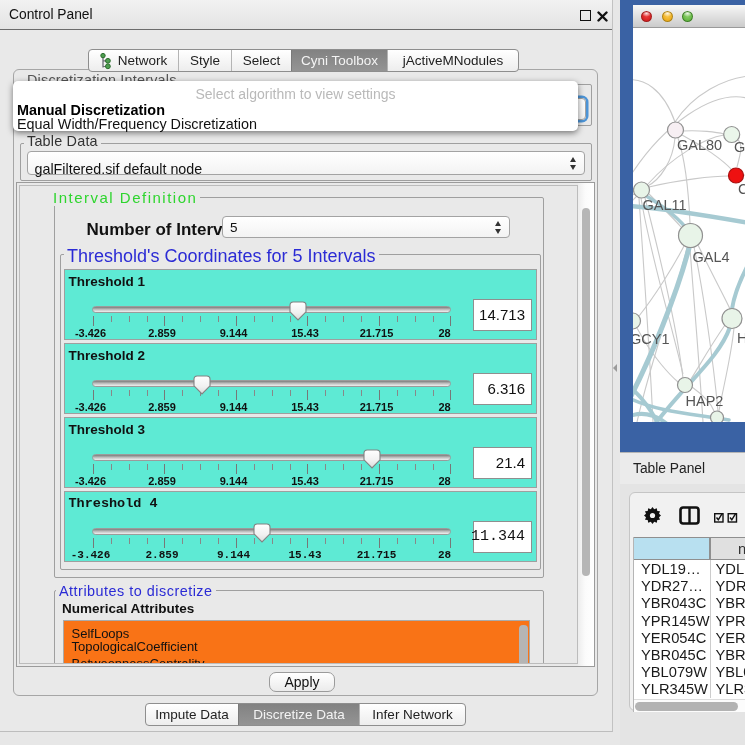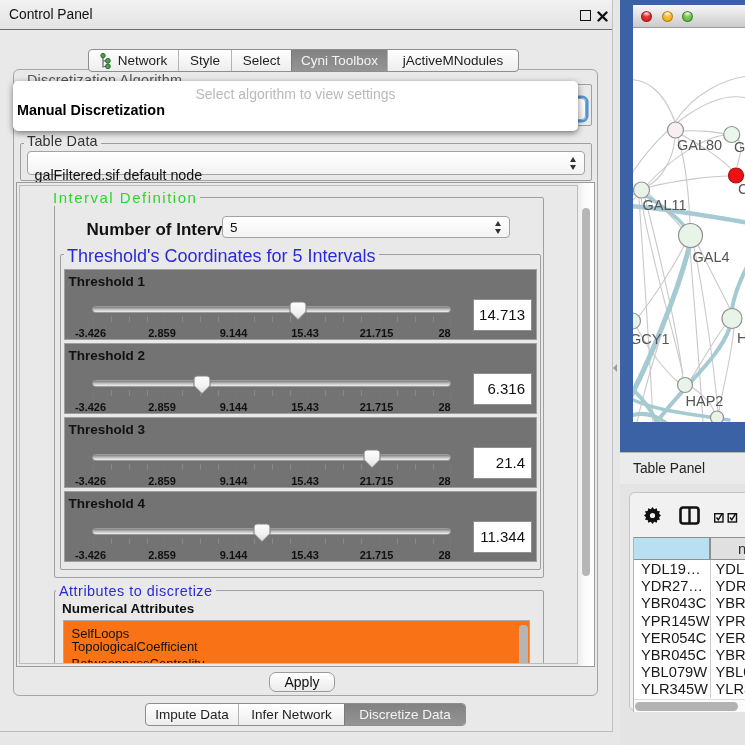--- a/index.html
+++ b/index.html
@@ -24,21 +24,21 @@
 .spin:before{top:0;border-bottom:5px solid #333;}
 .spin:after{bottom:0;border-top:5px solid #333;}
 #popup{position:absolute;left:13px;top:81px;width:565px;height:49.5px;background:#fff;border-radius:5px;box-shadow:0 2px 6px rgba(0,0,0,0.5);z-index:30;}
 #popup .hint{position:absolute;left:0;width:100%;top:4.5px;text-align:center;color:#b9b9b9;font-size:14px;}
 #popup .it1{position:absolute;left:4px;top:20.5px;font-weight:bold;color:#000;font-size:14.4px;}
 #popup .it2{position:absolute;left:4px;top:35px;color:#111;font-size:14.4px;}
 #scrollarea{position:absolute;left:16px;top:182px;width:579px;height:485px;border:1px solid #9b9b9b;background:#e9e9e9;}
 #viewport{position:absolute;left:2px;top:2px;width:559px;height:479px;border:1px solid #bcbcbc;background:#e9e9e9;overflow:hidden;}
 #vscroll{position:absolute;left:561px;top:0px;width:16px;height:483px;background:linear-gradient(90deg,#ededed,#fbfbfb 45%,#ffffff);}
 #vscroll .thumb{position:absolute;left:4px;top:25px;width:8px;height:368px;background:#b6b6b6;border-radius:5px;}
-.tbox{position:absolute;left:44px;width:473px;height:71px;border:1px solid #9f9f9f;background:#737373;}
+.tbox{position:absolute;left:44px;width:473px;height:71px;border:1px solid #9f9f9f;background:#5eead4;}
 .tbox .name{position:absolute;left:3.5px;top:4px;font-weight:bold;font-size:13.5px;color:#111;}
 .track{position:absolute;left:26.5px;top:36.5px;width:359px;height:7px;border-radius:3.5px;background:linear-gradient(#7d7d7d,#c6c6c6 55%,#efefef);border:1px solid #9b9b9b;}
 .ticks{position:absolute;left:27.5px;top:46.5px;width:359px;height:6px;background:repeating-linear-gradient(90deg,#888 0px,#888 1px,transparent 1px,transparent 17.875px);}
 .majticks{position:absolute;left:27.5px;top:46.5px;width:359px;height:10px;}
 .majticks i{position:absolute;top:0;width:1px;height:10px;background:#777;}
 .slabels{position:absolute;left:0px;top:57px;width:100%;font-size:11px;font-weight:bold;color:#111;}
 .slabels i{position:absolute;font-style:normal;transform:translateX(-50%);white-space:nowrap;}
 .thumbsl{position:absolute;top:31px;}
 .valbox{position:absolute;left:408px;top:29px;width:59px;height:32px;background:#fff;border:1px solid #8f8f8f;font-size:15px;color:#111;display:flex;align-items:center;justify-content:flex-end;padding-right:6px;}
 #attrlist{position:absolute;left:43px;top:434px;width:467px;height:48px;background:#f97316;border:1px solid #aaa;}
@@ -63,33 +63,34 @@
         <span class="t">Control Panel</span>
       <span style="position:absolute;left:580px;top:10px;width:11px;height:11px;border:1.5px solid #111;"></span>
       <svg style="position:absolute;left:597px;top:10.5px;" width="11" height="11" viewBox="0 0 11 11">
           <path d="M1.5,1.5 L9.5,9.5 M9.5,1.5 L1.5,9.5" stroke="#111" stroke-width="2.4" stroke-linecap="round"></path>
         </svg>
     </div>
 
     <div id="pane"></div>
 
     <div class="group" style="left:20px;top:84px;width:572px;height:42px;"></div>
-    <div class="glabel" style="left:24px;top:72px;color:#555;z-index:1;">Discretization Algorithm</div>
+    <div class="glabel" style="left:24px;top:72px;color:#555;z-index:1;">Discretization Intervals</div>
     <div class="combo" style="left:28px;top:98px;width:558px;height:22px;box-shadow:0 0 0 2.5px #4d94d6;"></div>
 
     <div class="group" style="left:20px;top:143px;width:572px;height:38px;"></div>
     <div class="glabel" style="left:24px;top:133px;color:#333;">Table Data</div>
     <div class="combo" style="left:26.5px;top:151px;width:558px;height:24px;font-size:14.3px;">
-        <span class="tx" style="top:15px;">galFiltered.sif default node</span>
+        <span class="tx" style="top:9px;">galFiltered.sif default node</span>
         <span class="spin"></span>
       </div>
 
     <div id="popup">
       <div class="hint">Select algorithm to view settings</div>
       <div class="it1">Manual Discretization</div>
+      <div class="it2">Equal Width/Frequency Discretization</div>
     </div>
 
     <div id="scrollarea">
       <div id="viewport">
         <div class="group" style="left:33.5px;top:11px;width:490px;height:381px;"></div>
         <div class="glabel" style="left:30px;top:3px;color:#2ed52e;font-size:15px;letter-spacing:1.5px;">Interval Definition</div>
         <div style="position:absolute;left:66.5px;top:34px;font-weight:bold;font-size:17px;color:#111;">Number of Intervals</div>
         <div class="combo" style="left:202px;top:30px;width:288px;height:22px;">
             <span class="tx">5</span>
             <span class="spin"></span>
@@ -186,21 +187,21 @@
                 <linearGradient id="g230" x1="0" y1="0" x2="0" y2="1">
           <stop offset="0" stop-color="#ffffff"></stop>
                   <stop offset="0.6" stop-color="#f0f0f0"></stop>
                   <stop offset="1" stop-color="#dadada"></stop>
                 </linearGradient>
               </defs>
           <path d="M1,4.2 Q1,1 4.2,1 L13.8,1 Q17,1 17,4.2 L17,10.8 L9,19 L1,10.8 Z" fill="url(#g230)" stroke="#818181" stroke-width="1.1"></path>
         </svg>
         <div class="valbox">21.4</div>
       </div>
-      <div class="tbox" style="top:304.5px;">
+      <div class="tbox" style="top:304.5px;font-family:Liberation Mono, monospace;">
         <div class="name">Threshold 4</div>
         <div class="track"></div>
         <div class="ticks"></div>
         <div class="majticks">
               <i style="left:0.0px"></i>
               <i style="left:71.5px"></i>
               <i style="left:143.0px"></i>
               <i style="left:214.5px"></i>
               <i style="left:286.0px"></i>
               <i style="left:357.5px"></i>
@@ -237,22 +238,22 @@
       </div>
       <div id="vscroll">
           <div class="thumb"></div>
         </div>
     </div>
 
     <div id="applybtn">Apply</div>
 
     <div class="tabgroup" style="left:145px;top:703px;">
       <div class="tab" style="width:92px;">Impute Data</div>
+      <div class="tab sel" style="width:121px;">Discretize Data</div>
       <div class="tab" style="width:106px;">Infer Network</div>
-      <div class="tab sel" style="width:121px;">Discretize Data</div>
     </div>
 
     <div class="tabgroup" style="left:88px;top:33px;margin-top:16px;">
       <div class="tab" style="width:89px;"><svg width="12" height="18" viewBox="0 0 12 18" style="margin-right:6px;">
             <line x1="3" y1="4" x2="3" y2="15.5" stroke="#6e6e78" stroke-width="1.3"></line>
             <line x1="3" y1="8.8" x2="7.6" y2="8.8" stroke="#6e6e78" stroke-width="1.2"></line>
             <line x1="3" y1="14.5" x2="7.6" y2="14.5" stroke="#6e6e78" stroke-width="1.2"></line>
             <circle cx="3" cy="3.6" r="2.2" fill="#4e9e50" stroke="#2a6b2c" stroke-width="1"></circle>
             <circle cx="7.9" cy="8.8" r="2.4" fill="#4e9e50" stroke="#2a6b2c" stroke-width="1"></circle>
             <circle cx="7.9" cy="14.3" r="2.4" fill="#4e9e50" stroke="#2a6b2c" stroke-width="1"></circle>

